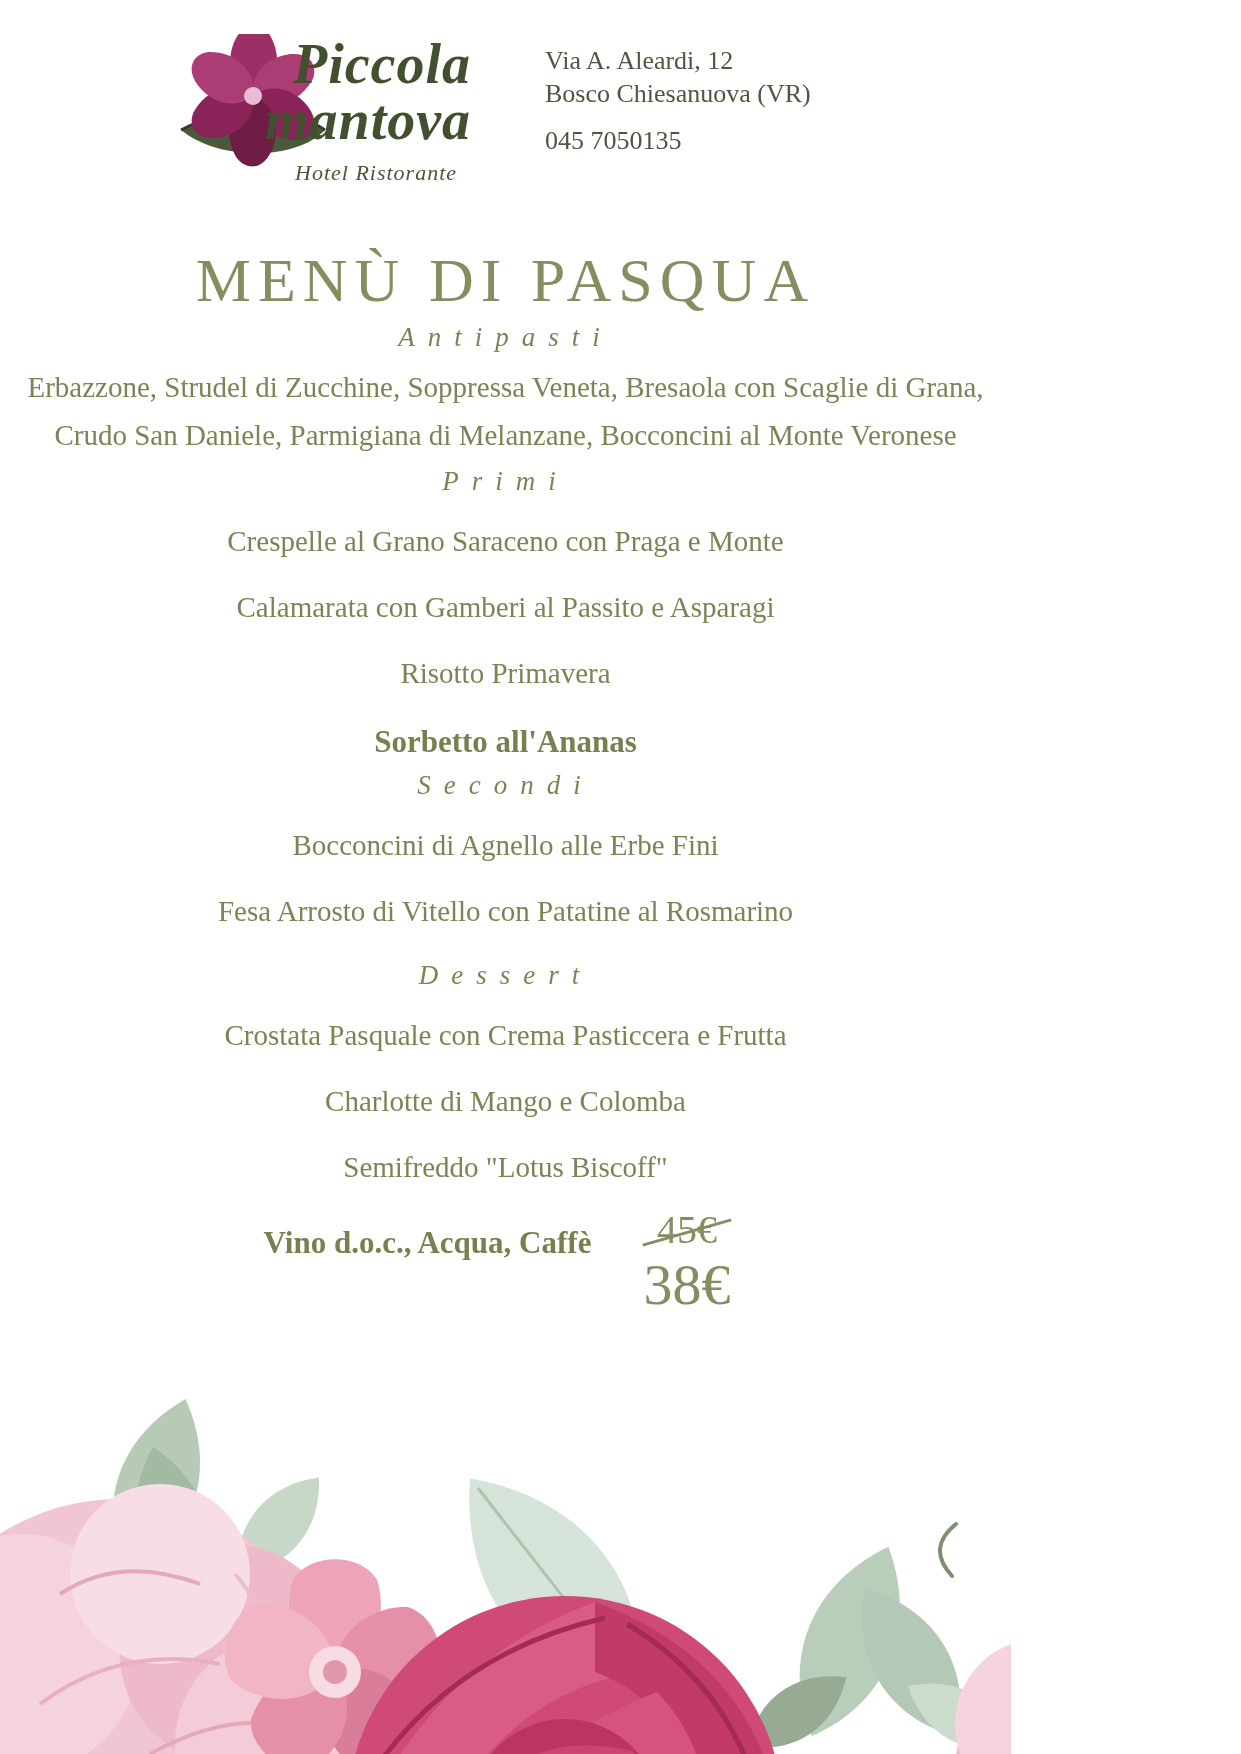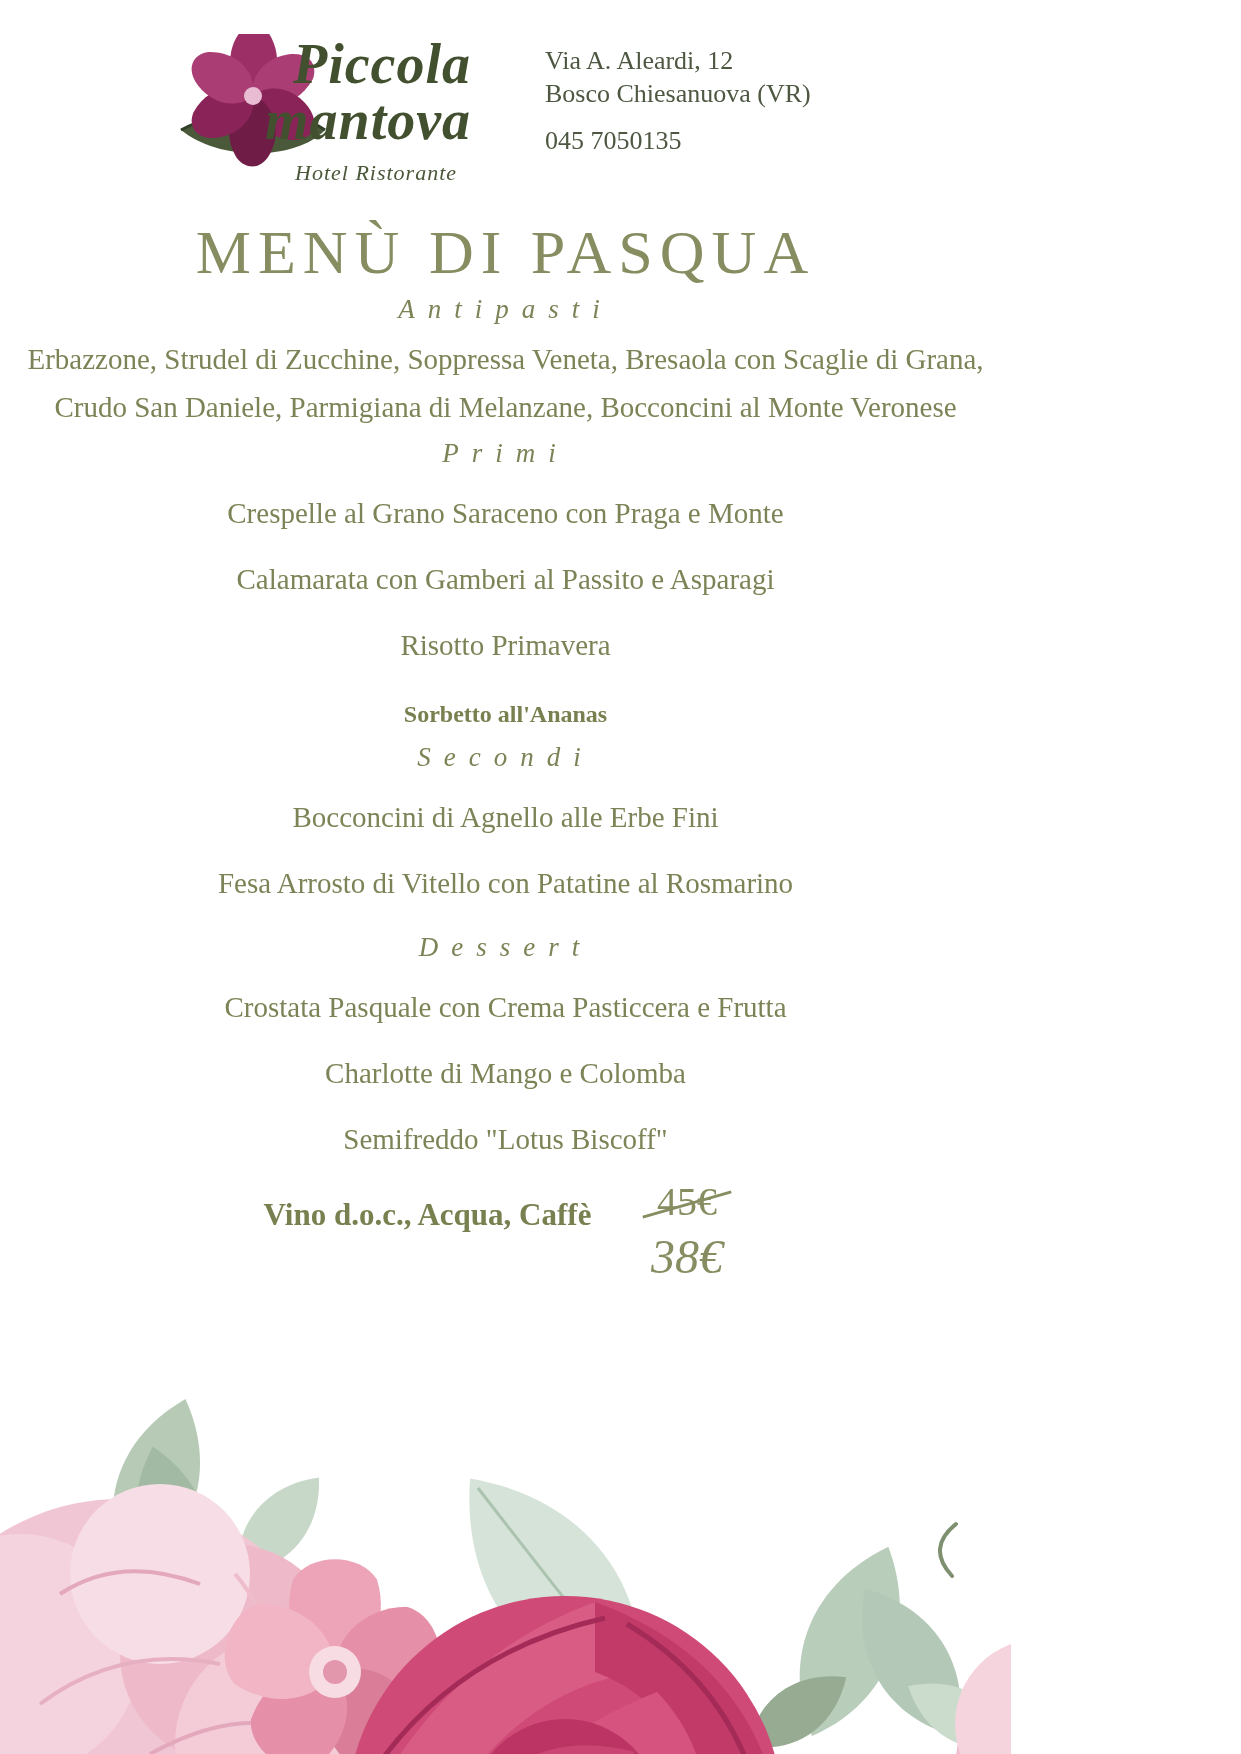--- a/index.html
+++ b/index.html
@@ -32,55 +32,55 @@
   }
   .contact {
     position:absolute; left:545px; top:44px; width:380px;
     text-align:left; color:#4d5741; font-size:26px; line-height:33px;
   }
   .contact .gap { height:14px; }
 
   
   main { position:relative; z-index:1; text-align:center; color:#7d8356; }
   h1.title {
-    margin:12px 0 0; font-weight:normal;
+    margin:40px 0 0; font-weight:normal;
     font-size:62px; line-height:70px; letter-spacing:7px; color:#878d61;
   }
   h2.sec {
     margin:0; font-weight:normal; font-style:italic;
     font-size:27px; line-height:44px; letter-spacing:13px; color:#7d8356;
   }
   .mt-xl { margin-top:52px; }
   .mt-lg { margin-top:40px; }
   .mt-md { margin-top:30px; }
   p.para {
     margin:4px auto 0; max-width:1045px;
     font-size:29px; line-height:48px;
   }
   p.line { margin:18px; font-size:29px; line-height:48px; }
   p.first { margin-top:14px; }
   p.interlude {
-    margin:24px 0 0; font-size:24px; line-height:42px;
+    margin:24px 0 0; font-size:31px; line-height:42px;
     font-weight:bold; color:#78804f;
   }
   .price-row { position:relative; margin-top:30px; height:130px; }
   .included {
     margin:0; font-size:31px; line-height:44px; font-weight:bold;
     color:#78804f; transform:translateX(-78px);
   }
   .prices {
     position:absolute; right:244px; top:-14px; width:160px;
     text-align:center; color:#878d61;
   }
   .old { position:relative; display:inline-block; font-size:40px; line-height:46px; }
   .old::after {
     content:""; position:absolute; left:-16px; right:-16px; top:52%;
     border-top:3px solid #878d61; transform:rotate(-16deg);
   }
-  .new { display:block; font-size:48px; line-height:60px; margin-top:2px;font-style:italic; }
+  .new { display:block; font-size:58px; line-height:60px; margin-top:2px; }
 </style>
 </head>
 <body>
 
 <div class="page">
 
   <svg class="florals" width="1241" height="480" viewBox="0 0 1241 480">
     <defs>
       <path id="lf" d="M0,0 C 30,-30 38,-78 0,-120 C -38,-78 -30,-30 0,0 Z"></path>
       <path id="pt" d="M0,0 C 34,-10 52,-48 40,-88 C 24,-114 -24,-114 -40,-88 C -52,-48 -34,-10 0,0 Z"></path>

